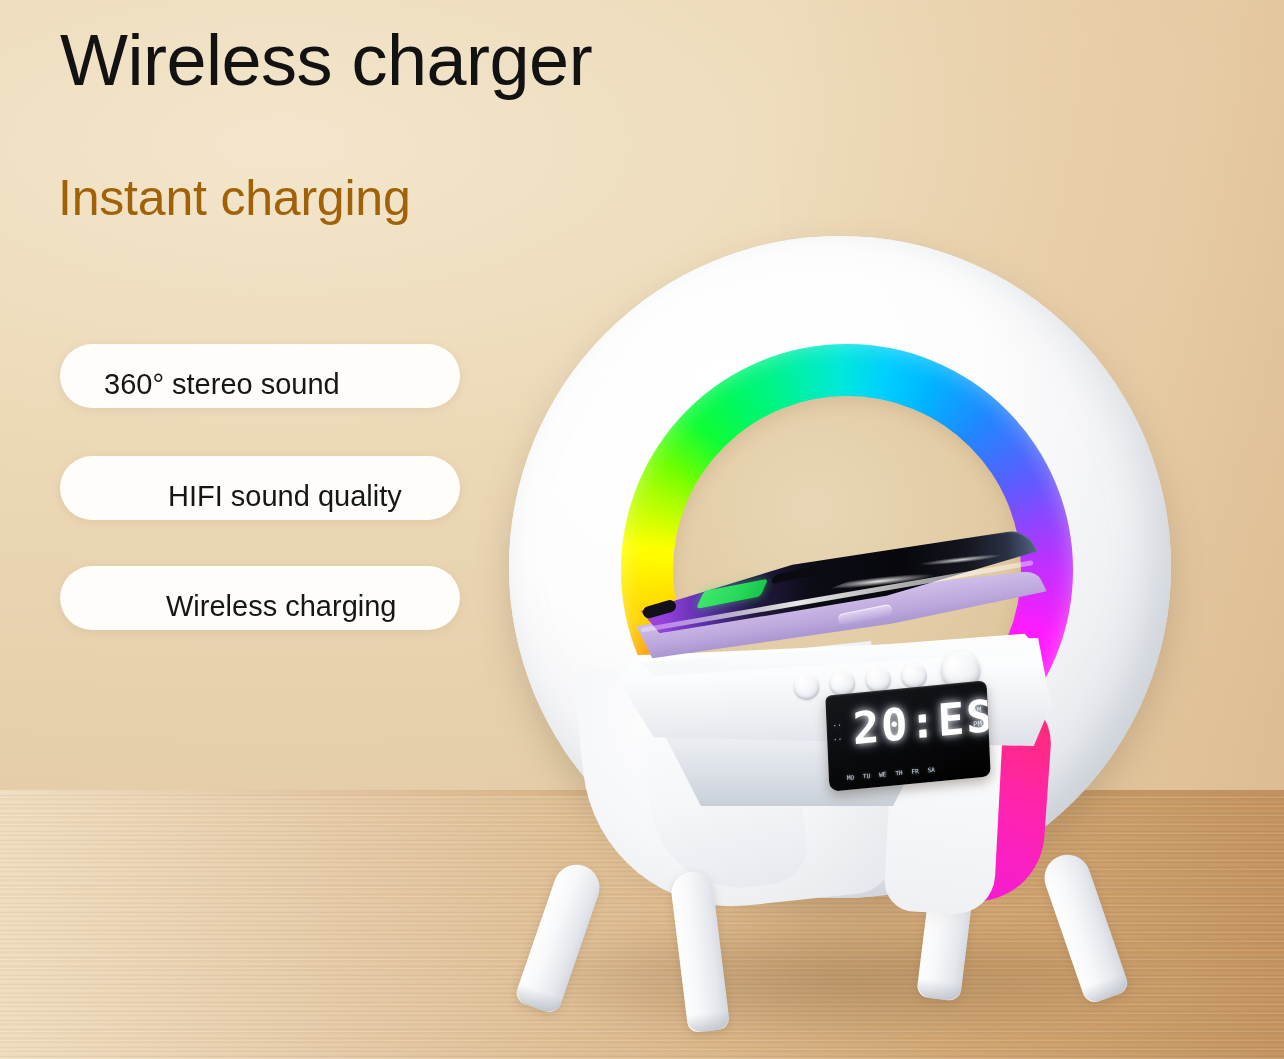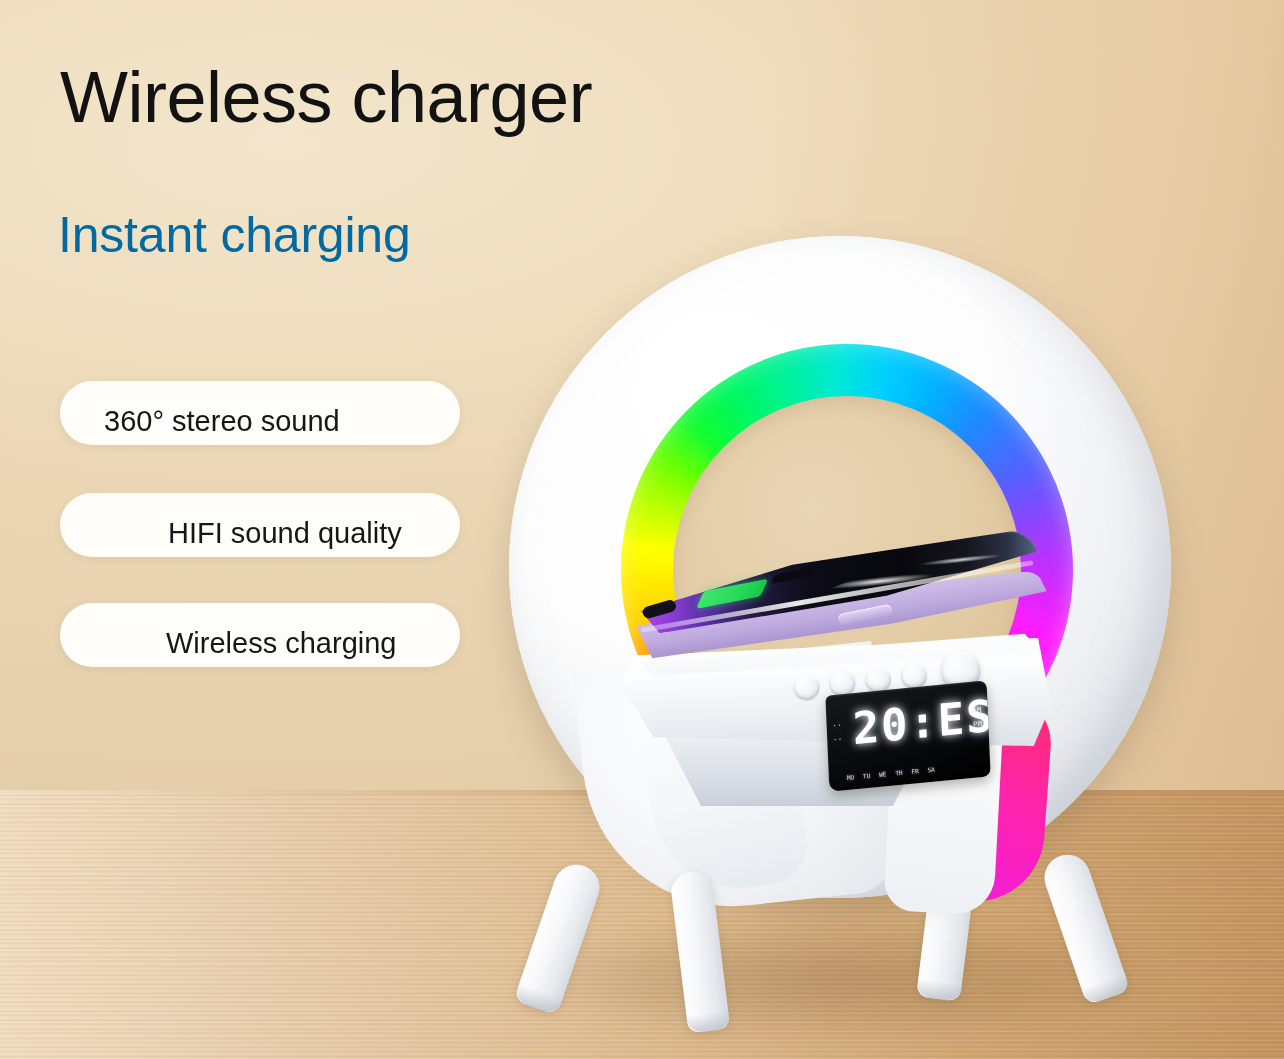--- a/index.html
+++ b/index.html
@@ -251,29 +251,29 @@
     position:absolute; left:14px; top:44px; width:398px; height:5px;
     background:linear-gradient(90deg, rgba(255,255,255,.3), rgba(255,255,255,.9) 40%, rgba(255,255,255,.4));
     border-radius:4px; transform:rotate(-3.6deg);
   }
   .phone-cam {
     position:absolute; left:18px; top:34px; width:34px; height:12px;
     background:#121018; border-radius:7px; transform:rotate(-10deg);
   }
 
   
-  #overlay { position:absolute; inset:0;margin-top:37px; }
+  #overlay { position:absolute; inset:0; }
   .h1 {
     position:absolute; left:60px; top:24px;
     font-size:72px; font-weight:400; color:#121212; letter-spacing:-.5px; line-height:1;
     white-space:nowrap;
   }
   .h2 {
     position:absolute; left:58px; top:173px;
-    font-size:50px; font-weight:400; color:#0369a1; letter-spacing:-.2px; line-height:1;
+    font-size:50px; font-weight:400; color:#a16207; letter-spacing:-.2px; line-height:1;
     white-space:nowrap;
   }
   .pill {
     position:absolute; left:60px; height:64px; width:400px;
     background:#fffdfa; border-radius:34px;
     box-shadow:0 2px 9px rgba(150,120,85,.14);
   }
   .pill-label {
     position:absolute; top:0; height:80px; display:flex; align-items:center;
     font-size:29px; color:#161616; white-space:nowrap; line-height:1;

